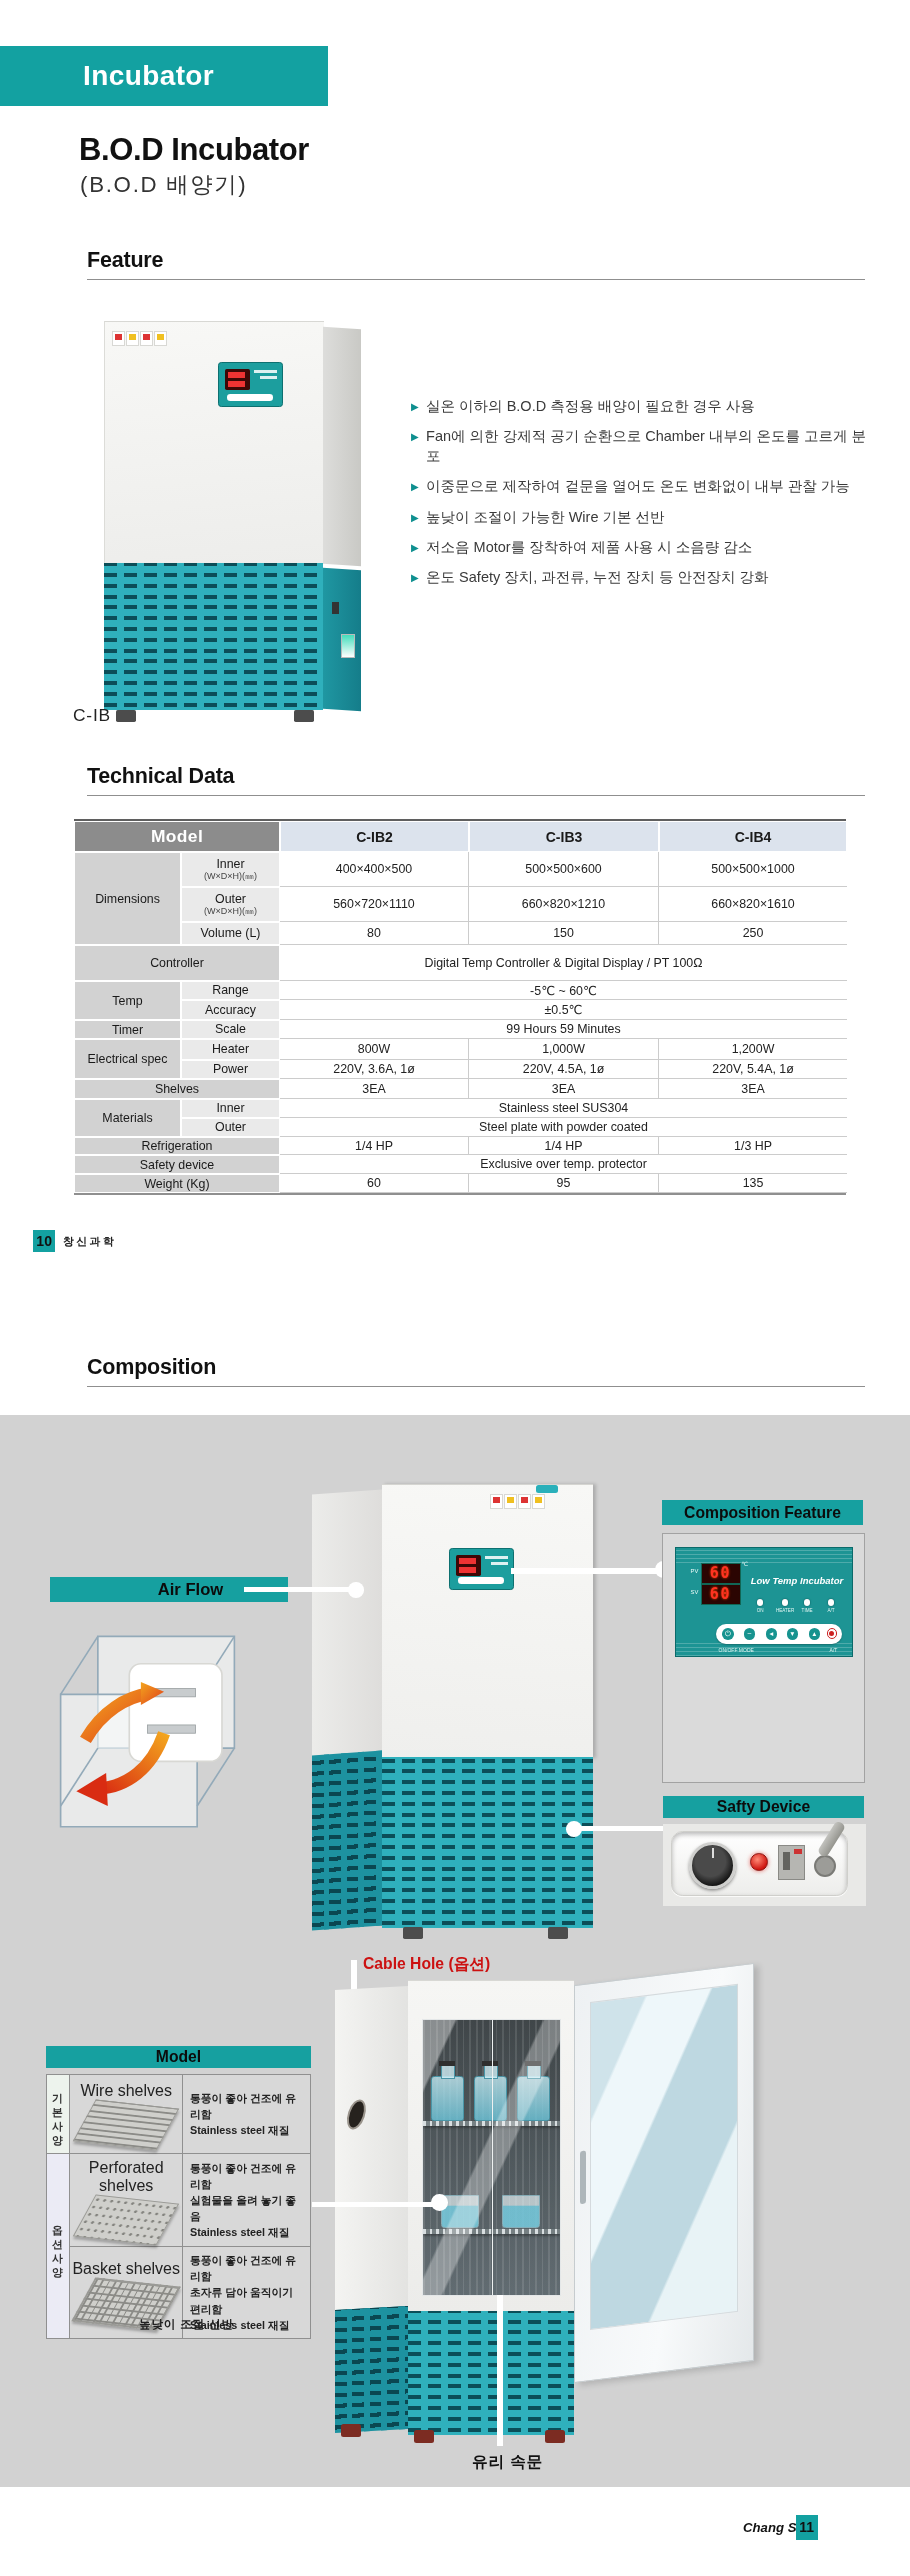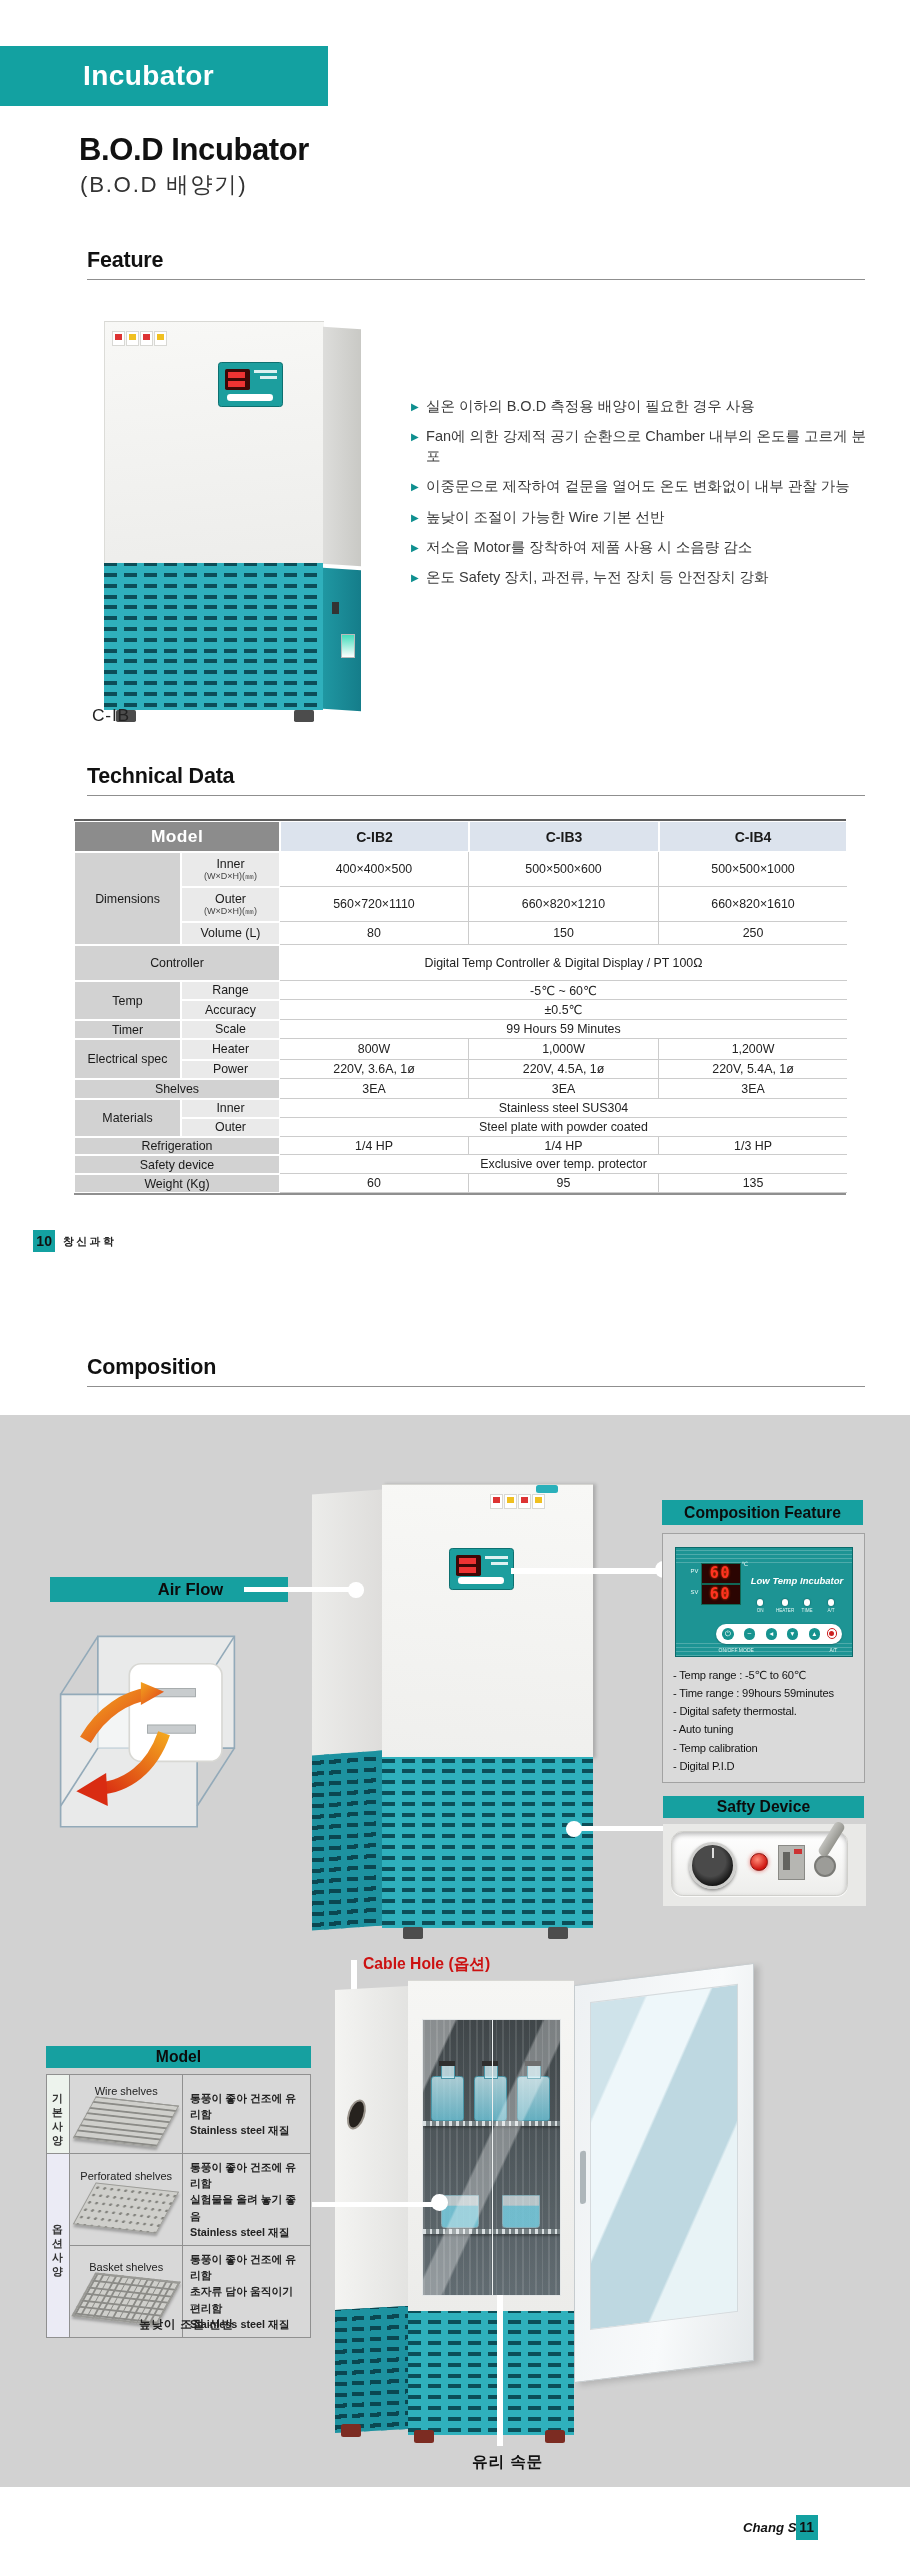--- a/index.html
+++ b/index.html
@@ -31,21 +31,21 @@
   .inc-panel .disp i{position:absolute;left:3.3px;top:3.3px;width:16.6px;height:5.8px;background:#e33;}
   .inc-panel .disp i+i{top:12.4px;}
   .inc-panel .tx{position:absolute;right:5px;top:7.4px;width:23px;height:2.5px;background:rgba(255,255,255,.85);}
   .inc-panel .tx2{top:13.2px;width:16.6px;}
   .inc-panel .btns{position:absolute;left:8.3px;bottom:5px;width:46px;height:6.6px;background:#fff;border-radius:3.3px;}
   .warn{position:absolute;width:10.8px;height:13.2px;border:0.8px solid #d8d8d4;background:#fff;}
   .warn i{position:absolute;left:1.7px;top:1.7px;width:7.4px;height:6.6px;display:block;}
   .foot{position:absolute;width:20px;height:11.6px;background:#4c4c4c;border-radius:1.7px;}
   .side-switch{position:absolute;left:286px;top:296px;width:6.6px;height:12.4px;background:#333;}
   .side-tag{position:absolute;left:295px;top:328px;width:11.6px;height:21.5px;background:linear-gradient(#4db,#fff);border:0.8px solid #bbb;}
-  .photo-label{left:92px;top:705px;font-size:17.4px;color:#222;letter-spacing:0.8px;text-align:right;}
+  .photo-label{left:73px;top:705px;font-size:17.4px;color:#222;letter-spacing:0.8px;text-align:right;}
 
   
   .intro{left:411px;top:321px;width:464px;font-size:17.4px;font-weight:bold;color:#2b2b2b;line-height:1.45;letter-spacing:-0.2px;}
   .bullets{left:411px;top:397px;width:468px;}
   .b-item{margin-bottom:10.8px;font-size:14.5px;color:#3a3a3a;line-height:1.35;font-weight:500;display:flex;}
   .b-mark{color:#0e8f8f;font-size:10px;margin-right:7.4px;line-height:1.9;flex:none;}
 
   
   .spec-wrap{left:74px;top:819px;width:772px;border-top:2.5px solid #5f5f5f;border-bottom:2.5px solid #8f8f8f;}
   table.spec{border-collapse:separate;border-spacing:0;width:772px;table-layout:fixed;font-size:12.4px;}
@@ -141,21 +141,21 @@
 
   
   .mt-head{left:46px;top:2046px;width:265px;height:22.3px;line-height:22.3px;font-size:15.7px;}
   .mt{left:46px;top:2074px;width:265px;background:#d8d8d8;border:1.7px solid #8a8a8a;border-collapse:collapse;table-layout:fixed;}
   .mt td{border:0.8px solid #909090;vertical-align:middle;}
   .mt .g{width:20px;text-align:center;font-size:10.8px;font-weight:bold;color:#333;}
   .mt .g span{writing-mode:vertical-rl;letter-spacing:3.3px;}
   .mt .g.basic{background:#edf3ed;}
   .mt .g.option{background:#ebebf5;}
   .mt .imgc{width:109px;text-align:center;padding:5px 1.7px;}
-  .mt .imgc .nm{font-size:11px;color:#222;font-weight:500;margin-bottom:4.1px;}
+  .mt .imgc .nm{font-size:16px;color:#222;font-weight:500;margin-bottom:4.1px;}
   .shelf-gfx{width:86px;height:40px;margin:0 auto;transform:skewX(-24deg) rotate(6deg);border:0.8px solid #9a9a96;background-color:#cfcfcb;box-shadow:1.7px 2.5px 2.5px rgba(0,0,0,.25);}
   .shelf-wire{background-image:repeating-linear-gradient(0deg,#8b8b87 0 1.7px,rgba(0,0,0,0) 1.7px 5.8px);}
   .shelf-perf{background-image:radial-gradient(circle,#84847f 1.3px,rgba(0,0,0,0) 1.7px);background-size:7.4px 7.4px;}
   .shelf-basket{background-image:repeating-linear-gradient(0deg,#8b8b87 0 1.7px,rgba(0,0,0,0) 1.7px 6.6px),repeating-linear-gradient(90deg,#8b8b87 0 1.7px,rgba(0,0,0,0) 1.7px 6.6px);border:2.5px solid #9a9a96;}
   .mt .desc{font-size:10.8px;font-weight:bold;color:#222;line-height:1.5;padding:5px 6.6px;white-space:pre-line;}
   .mt-caption{left:139px;top:2317px;font-size:11.6px;font-weight:bold;color:#222;letter-spacing:0.8px;}
 
   .glass-label{left:472px;top:2452px;font-size:15.7px;font-weight:bold;color:#111;letter-spacing:0.8px;}
 </style>
 </head>
@@ -440,28 +440,20 @@
         <div class="pb" style="left:50px;">◂</div>
         <div class="pb" style="left:71px;">▾</div>
         <div class="pb" style="left:93px;">▴</div>
         <div class="pb red" style="left:111px;">
             <i></i>
           </div>
       </div>
       <div class="btn-lab" style="left:43px;top:99px;">ON/OFF   MODE</div>
       <div class="btn-lab" style="left:154px;top:99px;">A/T</div>
     </div>
-    <div class="cf-list">
-      <div>- Temp range : -5℃ to 60℃</div>
-      <div>- Time range : 99hours 59minutes</div>
-      <div>- Digital safety thermostal.</div>
-      <div>- Auto tuning</div>
-      <div>- Temp calibration</div>
-      <div>- Digital P.I.D</div>
-    </div>
   </div>
 
   <div class="abs wdot" style="left:566px;top:1821px;width:15.7px;height:15.7px;"></div>
   <div class="abs wline" style="left:578px;top:1826px;width:85px;height:5px;"></div>
   <div class="abs teal-tag sd-head">Safty Device</div>
   <div class="abs sd-img">
     <div class="sd-panel">
       <div class="sd-dial">
           <i></i>
         </div>

